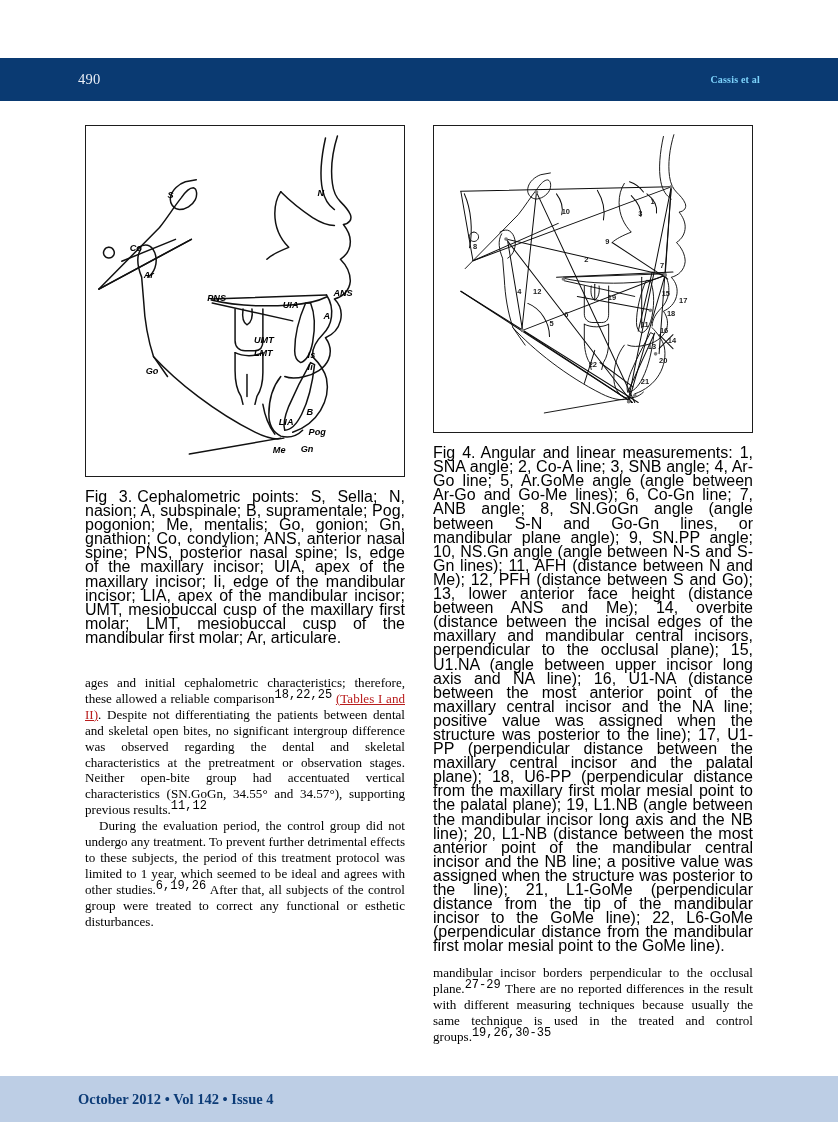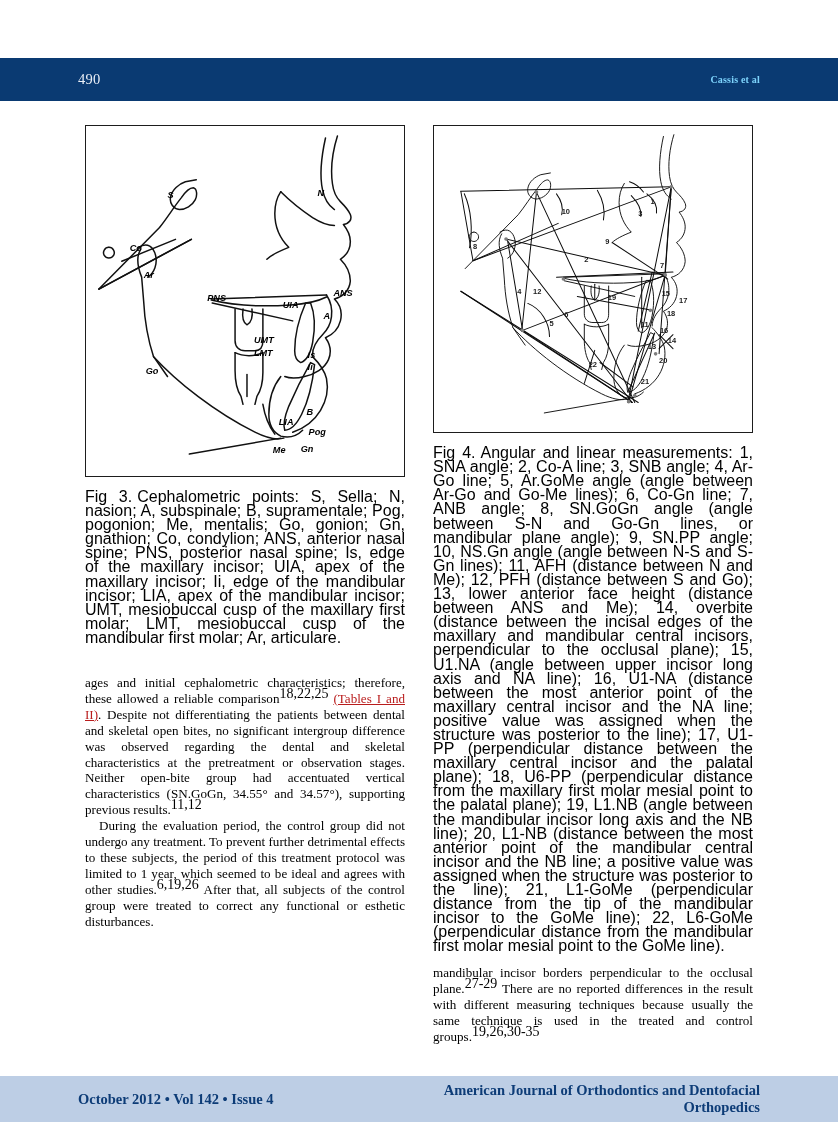--- a/index.html
+++ b/index.html
@@ -108,23 +108,24 @@
     line-height: 15.9px;
     text-align: justify;
     text-justify: inter-word;
     color: #000000;
     margin-top: 30px;
   }
   .body-text p { margin: 0; text-indent: 0; }
   .body-text p + p { text-indent: 14px; }
   .body-text.second-para-block { margin-top: 12px; }
   sup {
-    font-size: 14px;
+    font-size: 12px;
     vertical-align: super;
     line-height: 0;
+    font-family: Liberation Mono, monospace;
   }
   .xref { color: #b91c1c; }
 
   
   .footer-bar {
     position: absolute;
     left: 0; bottom: 0;
     width: 838px; height: 46px;
     background: #bdcee5;
     display: flex;
@@ -358,14 +359,13 @@
     </div>
 
     <div class="body-text second-para-block">
       <p><span>mandibular incisor borders perpendicular to the occlusal plane.</span><sup>27-29</sup> <span>There are no reported differences in the result with different measuring techniques because usually the same technique is used in the treated and control groups.</span><sup>19,26,30-35</sup></p>
     </div>
   </div>
 </div>
 
 <div class="footer-bar">
   <span class="footer-left">October 2012 • Vol 142 • Issue 4</span>
-  <span class="footer-right">American Journal of Orthodontics and Dentofacial Orthopedics</span>
 </div>
 
 </body></html>

